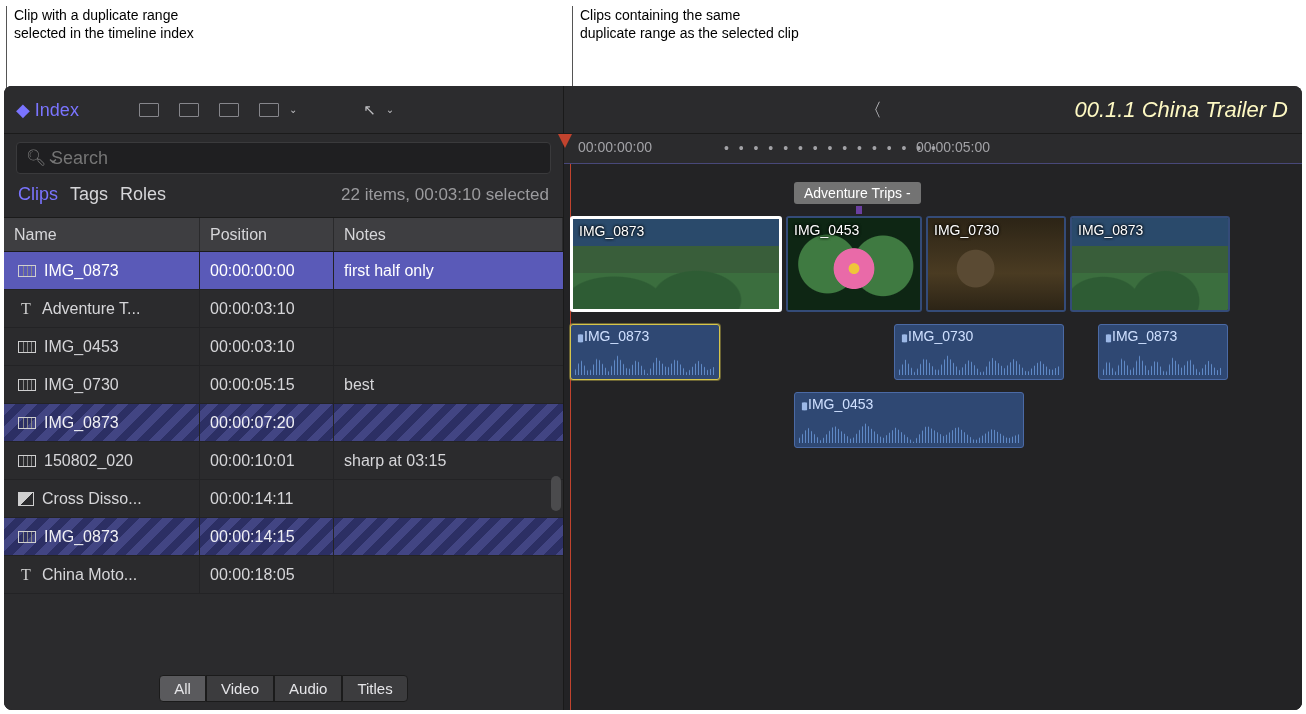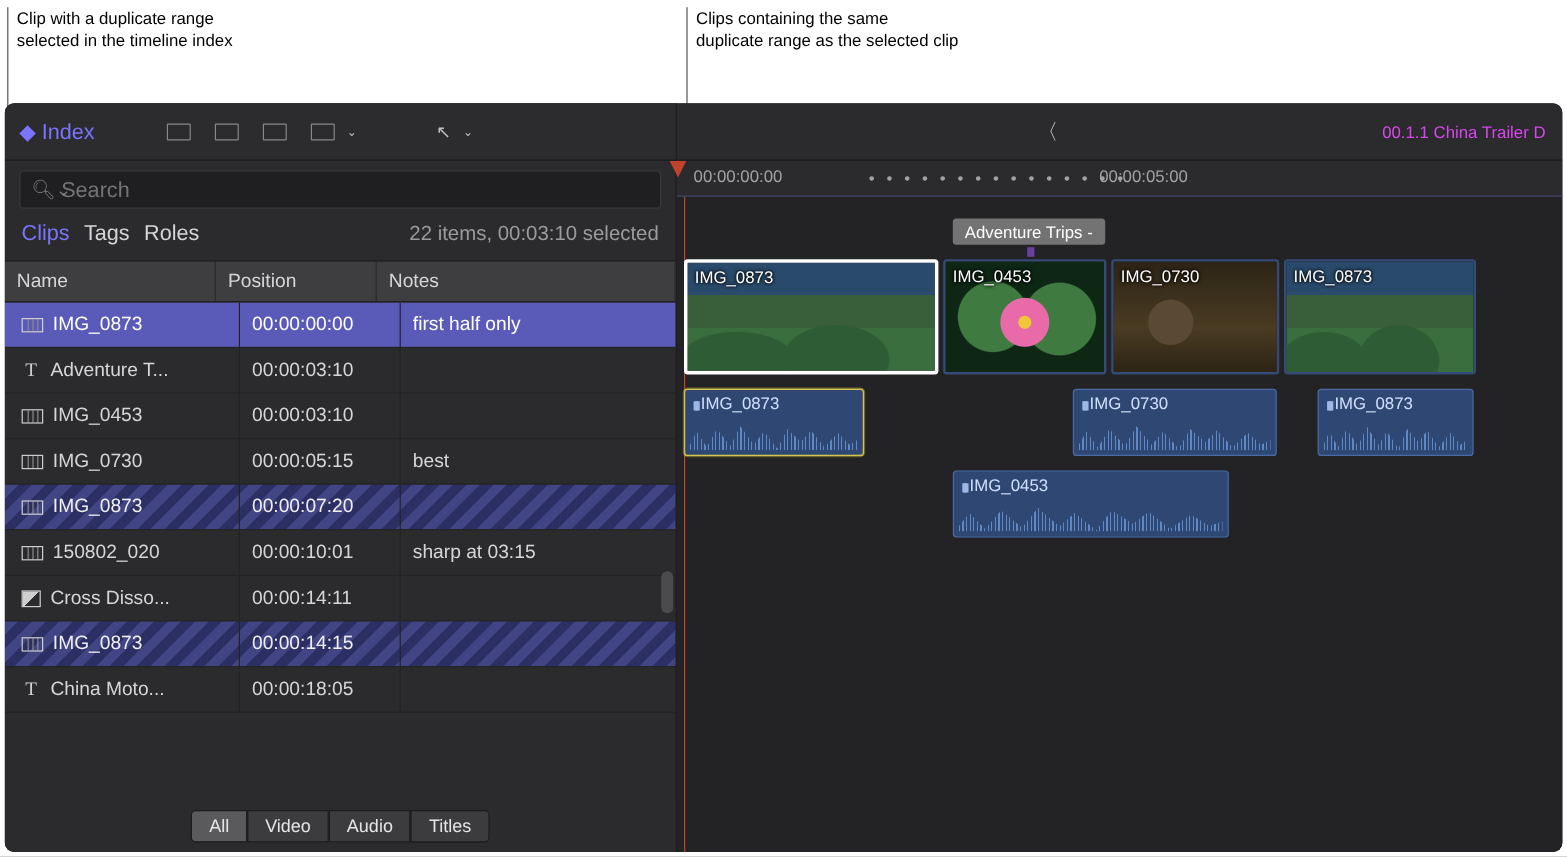--- a/index.html
+++ b/index.html
@@ -131,21 +131,21 @@
   .thead .col, .row .cell {
     padding: 0 10px;
     border-right: 1px solid #2a2a2c;
     display: flex;
     align-items: center;
     height: 100%;
     white-space: nowrap;
     overflow: hidden;
     text-overflow: ellipsis;
   }
-  .col-name { width: 176px; }
+  .col-name { width: 196px; }
   .col-pos  { width: 134px; }
   .col-notes{ flex: 1; border-right: none; }
   .rows {
     flex: 1;
     overflow: hidden;
   }
   .row {
     display: flex;
     height: 38px;
     color: #d6d6d9;
@@ -213,21 +213,21 @@
     height:48px;
     display:flex;
     align-items:center;
     justify-content:center;
     border-bottom:1px solid #1b1b1b;
     gap:24px;
     padding:0 16px;
     position: relative;
   }
   .back-arrow { color:#c8c8cc; font-size:18px; position:absolute; left:300px; cursor:pointer;}
-  .tl-title { position:absolute; right:14px; color:#d946ef; font-size:14px; }
+  .tl-title { position:absolute; right:14px; color:#fef9c3; font-size:22px;font-style:italic; }
   .ruler {
     height:30px;
     border-bottom:1px solid #48487a;
     position:relative;
     background:#2b2b2d;
   }
   .ruler .tick-label {
     position:absolute; top:5px;
     color:#a2a2a6; font-size:14px;
   }

